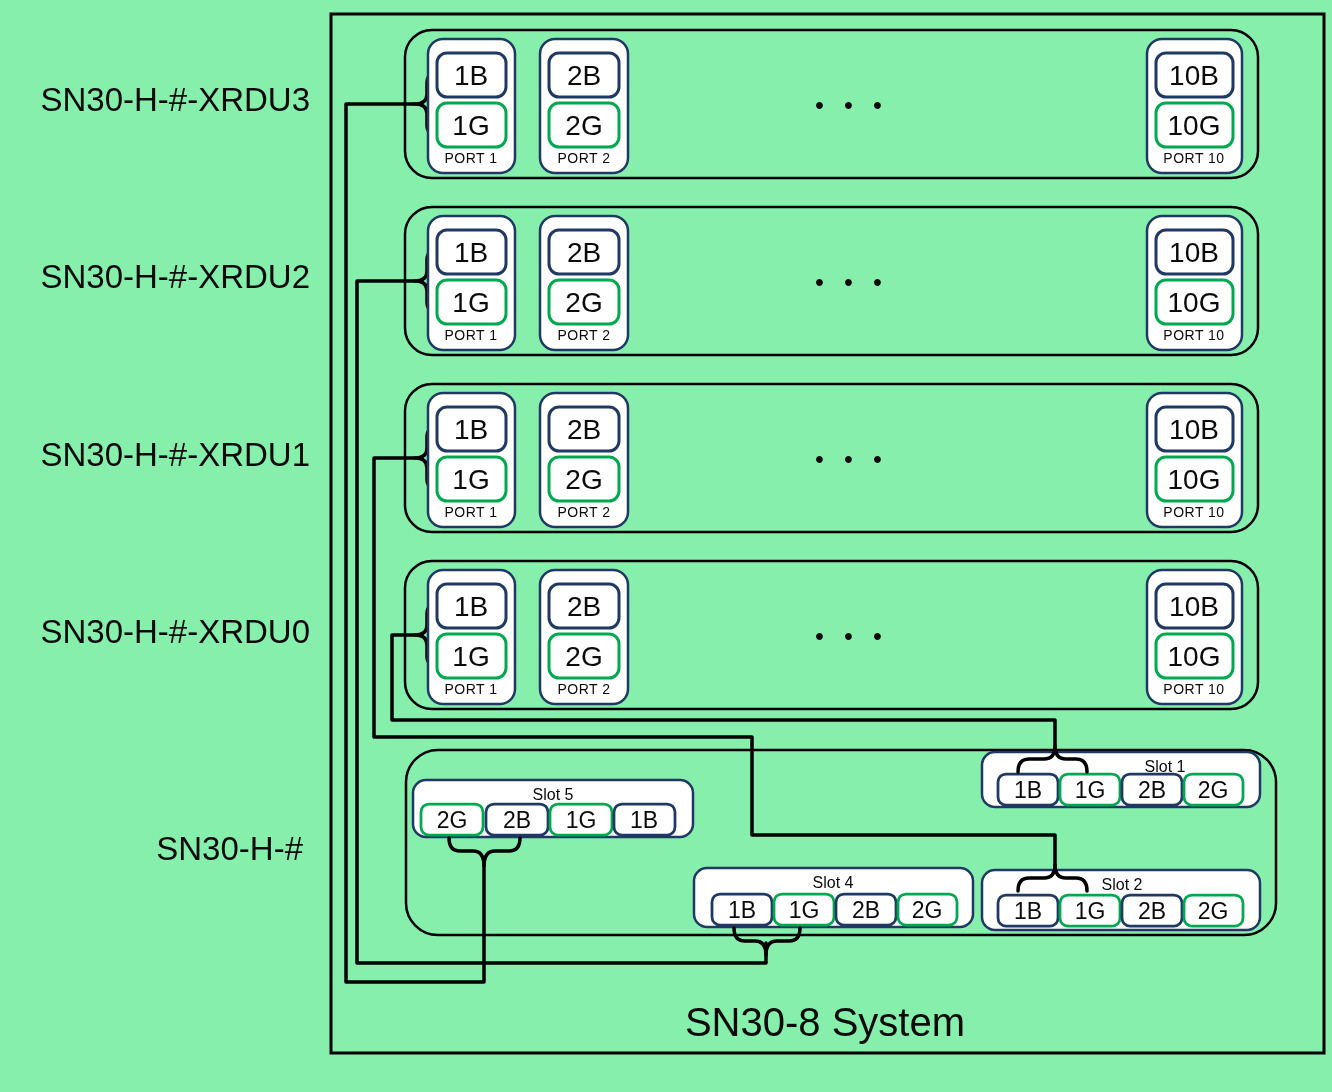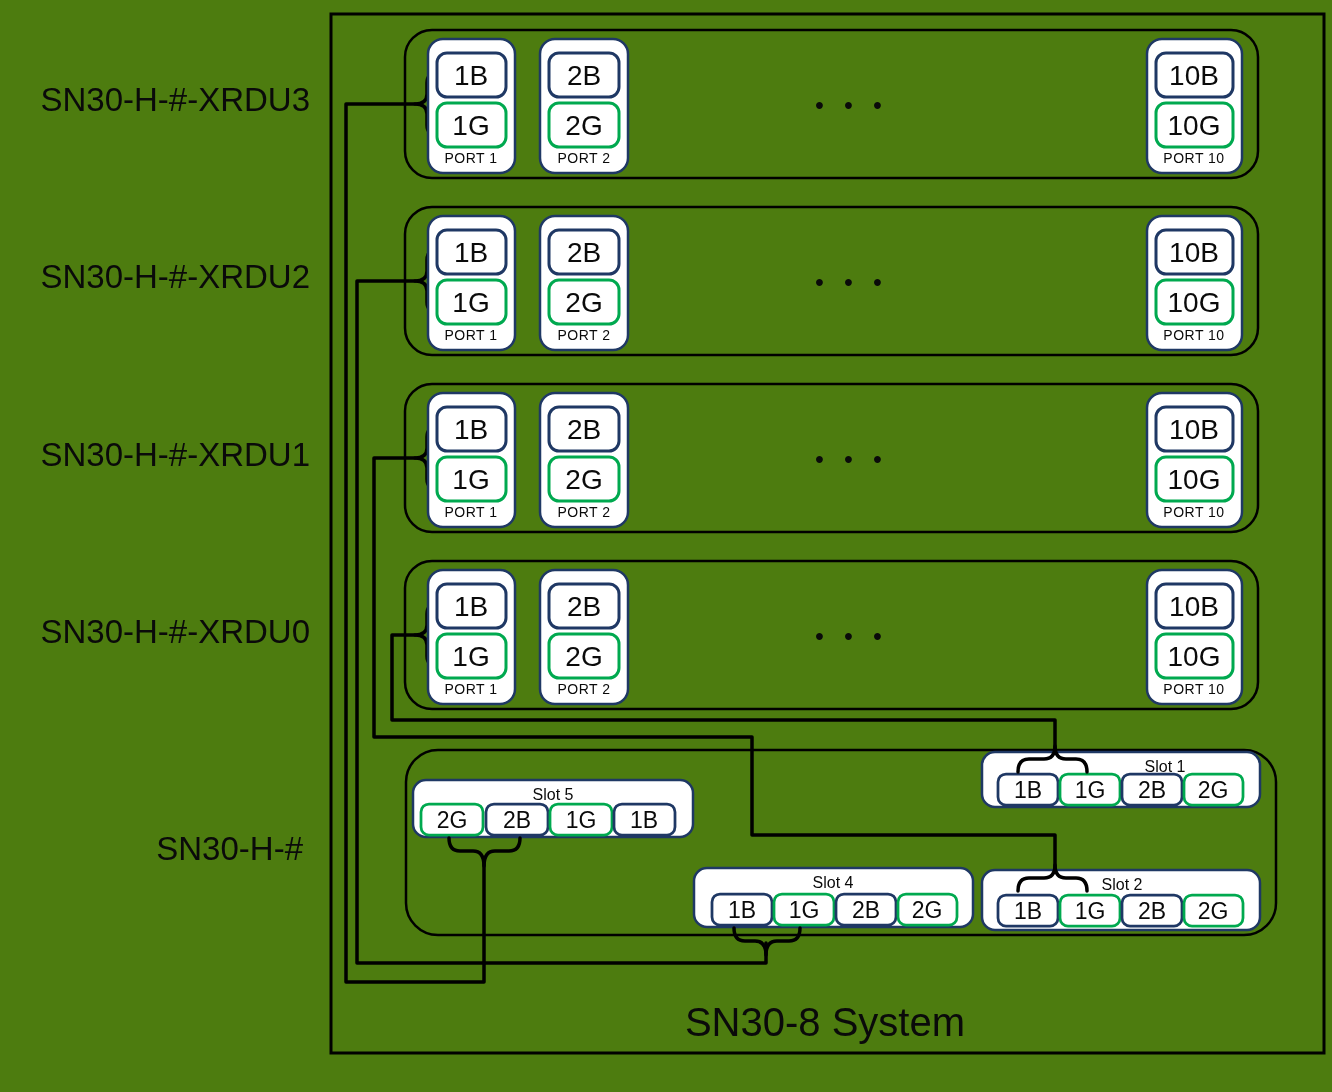--- a/index.html
+++ b/index.html
@@ -1,16 +1,16 @@
 <!DOCTYPE html>
 <html style="--navy: #1f3864; --green: #00a94f; --line: #000000;"><head>
 <meta charset="utf-8">
 <style>
   html,body{margin:0;padding:0;background:#fff;}
-  .stage{position:relative;width:1332px;height:1092px;background:#4d7c0f;overflow:hidden;}
+  .stage{position:relative;width:1332px;height:1092px;background:#86efac;overflow:hidden;}
   svg{position:absolute;left:0;top:0;}
   .blk{fill:none;stroke:var(--line,#000);}
   .navy{fill:#fff;stroke:var(--navy,#1f3864);}
   .green{fill:#fff;stroke:var(--green,#00a94f);}
   .wire{fill:none;stroke:var(--line,#000);stroke-width:3.5;stroke-linejoin:round;stroke-linecap:round;}
   .brace{fill:none;stroke:var(--line,#000);stroke-width:3.5;stroke-linecap:round;stroke-linejoin:round;}
   text{fill:#0a0a0a;font-family:"Liberation Sans",sans-serif;}
   .tc{text-anchor:middle;dominant-baseline:central;}
   .te{text-anchor:end;dominant-baseline:central;}
   .t-chip{font-size:28px;}

